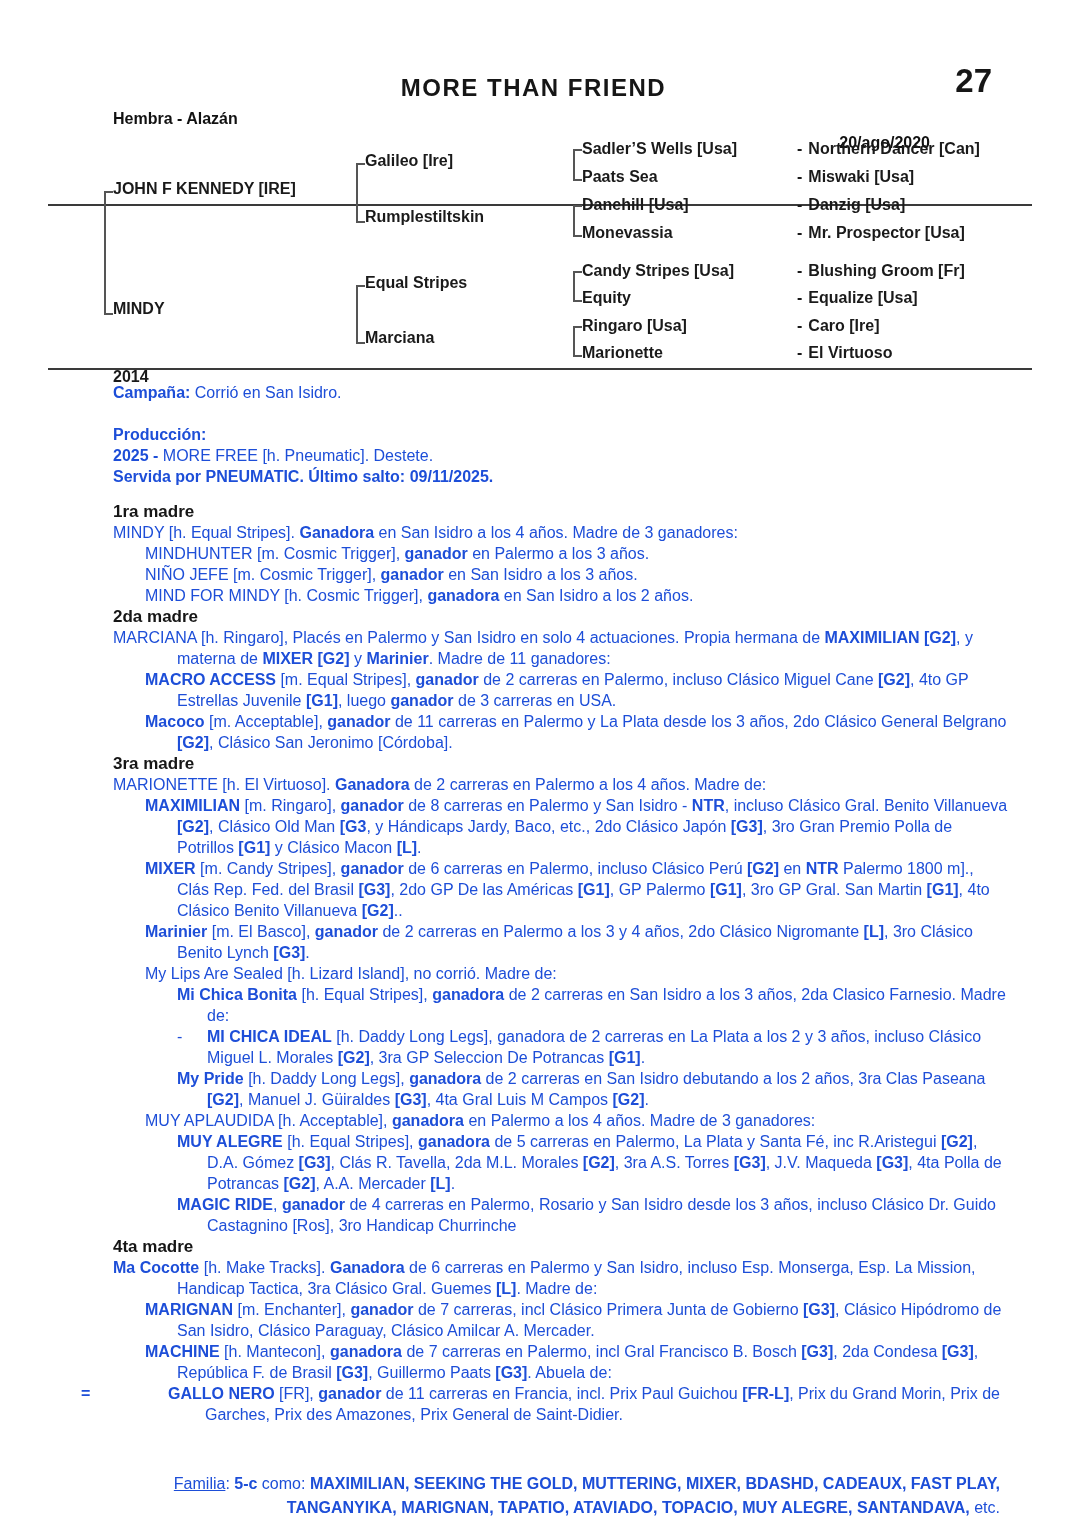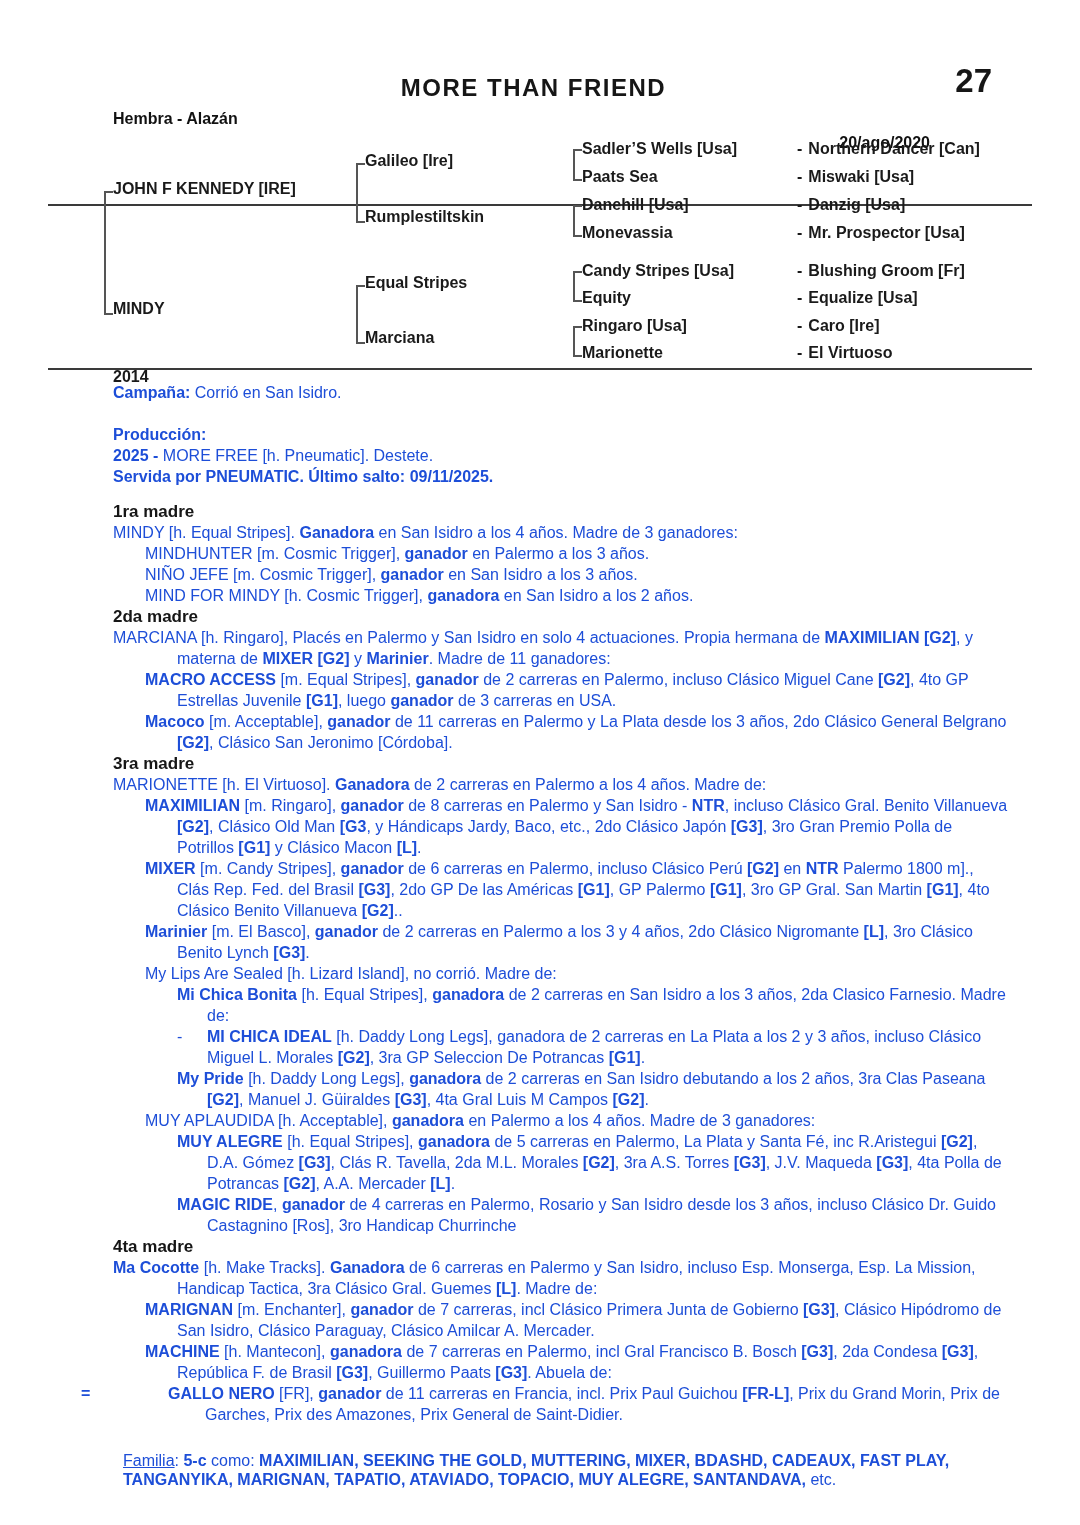--- a/index.html
+++ b/index.html
@@ -35,21 +35,21 @@
   .l0{padding-left:64px;text-indent:-64px;}
   .l1{padding-left:64px;text-indent:-32px;}
   .l2{padding-left:94px;text-indent:-30px;}
   .l3{padding-left:94px;text-indent:0;}
   .l3 .marker{position:absolute;left:64px;top:0;}
   .gallo{padding-left:92px;text-indent:-37px;font-size:16px;}
   .gallo .marker{position:absolute;left:5px;top:0;font-weight:bold;}
   .spacer-s{height:14px;}
   .spacer-m{height:21px;}
   .spacer-l{height:26px;}
-  .familia{text-align:left;line-height:19px;padding:0 10px;}
+  .familia{text-align:right;line-height:24px;padding:0 10px;margin-top:21px;}
 </style>
 </head>
 <body>
 
 <div class="page-title">MORE THAN FRIEND</div>
 <div class="page-number">27</div>
 <div class="sex-coat">Hembra - Alazán</div>
 <div class="birth-date">20/ago/2020</div>
 <div class="rule rule-top"></div>
 

